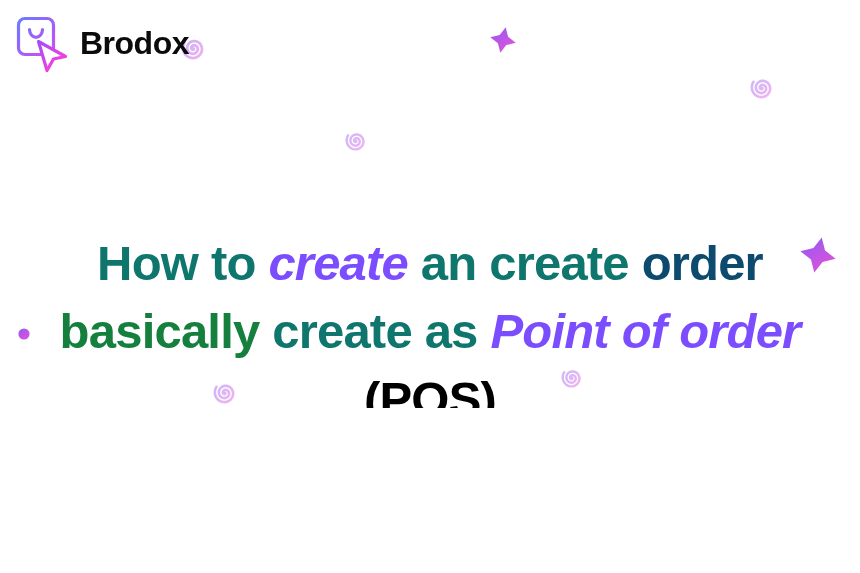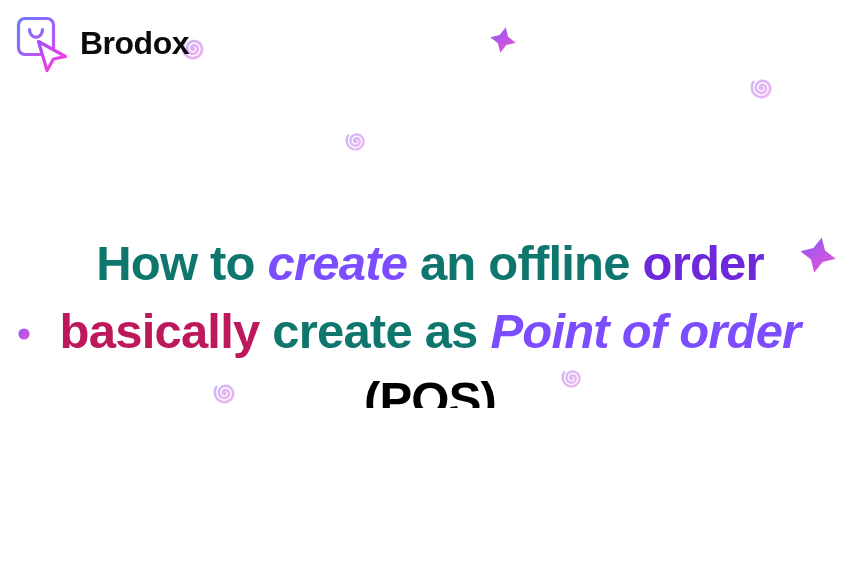--- a/index.html
+++ b/index.html
@@ -59,22 +59,22 @@
     line-height: 68px;
     letter-spacing: -0.8px;
     color: #000000;
     padding: 0 30px;
     box-sizing: border-box;
     z-index: 4;
   }
   .headline .w { white-space: nowrap; }
   .c-dark   { color: #0f766e; }
   .c-purple { color: #7c4dff; font-style: italic; }
-  .c-pink   { color: #6d28d9; }
-  .c-orchid { color: #be185d; }
+  .c-pink   { color: #0c4a6e; }
+  .c-orchid { color: #15803d; }
   .c-mauve  { color: #000000; }
 
   
   .deco {
     position: absolute;
     z-index: 1;
     pointer-events: none;
   }
   .deco svg { display: block; overflow: visible; }
 </style>
@@ -100,21 +100,21 @@
         <rect x="6.5" y="6.5" width="35" height="36" rx="6.5" stroke="url(#bagGrad)" stroke-width="3.2" fill="#ffffff"></rect>
         <path d="M17.5 17.5c0 4.4 2.9 7.8 6.5 7.8s6.5-3.4 6.5-7.8" stroke="url(#bagGrad)" stroke-width="3.2" stroke-linecap="round" fill="none"></path>
         <path d="M26.5 29.5 L53.5 44.5 L41.5 47.0 L35.0 58.5 Z" fill="#ffffff" stroke="url(#curGrad)" stroke-width="3.2" stroke-linejoin="round"></path>
       </svg>
     </span>
     <span class="brand-name">Brodox</span>
   </div>
 
   <h1 class="headline">
     <span class="w">
-      <span class="c-dark">How to </span><span class="c-purple">create</span><span class="c-dark"> an offline </span><span class="c-pink">order</span>
+      <span class="c-dark">How to </span><span class="c-purple">create</span><span class="c-dark"> an create </span><span class="c-pink">order</span>
     </span>
     <span class="w">
       <span class="c-orchid">basically</span><span class="c-dark"> create as </span><span class="c-purple">Point of order</span>
     </span>
     <span class="w">
       <span class="c-mauve">(POS)</span>
     </span>
   </h1>
 
   <div id="deco-layer">

